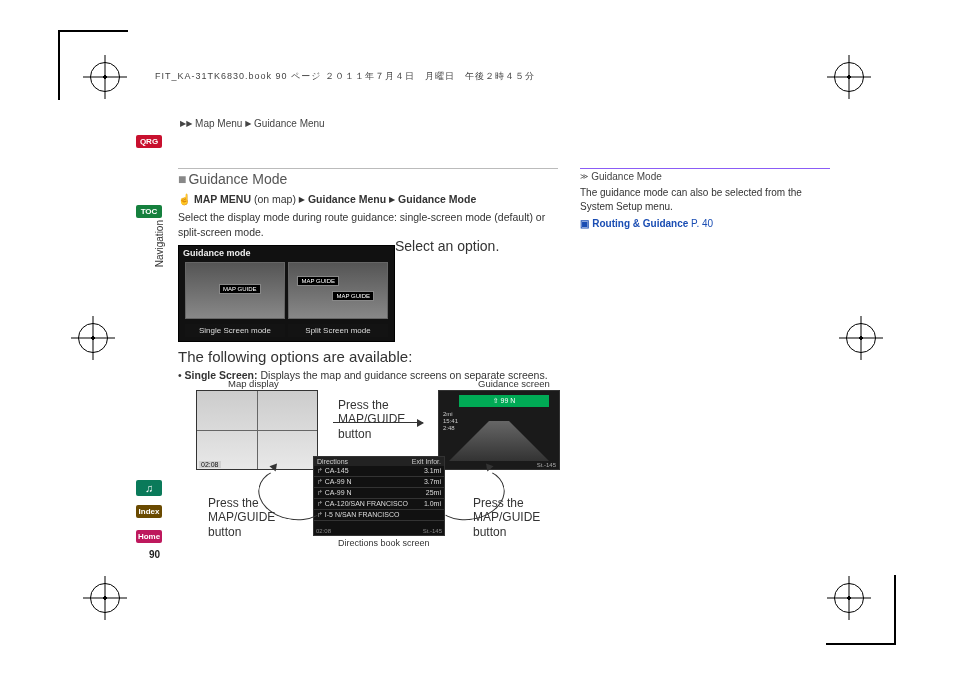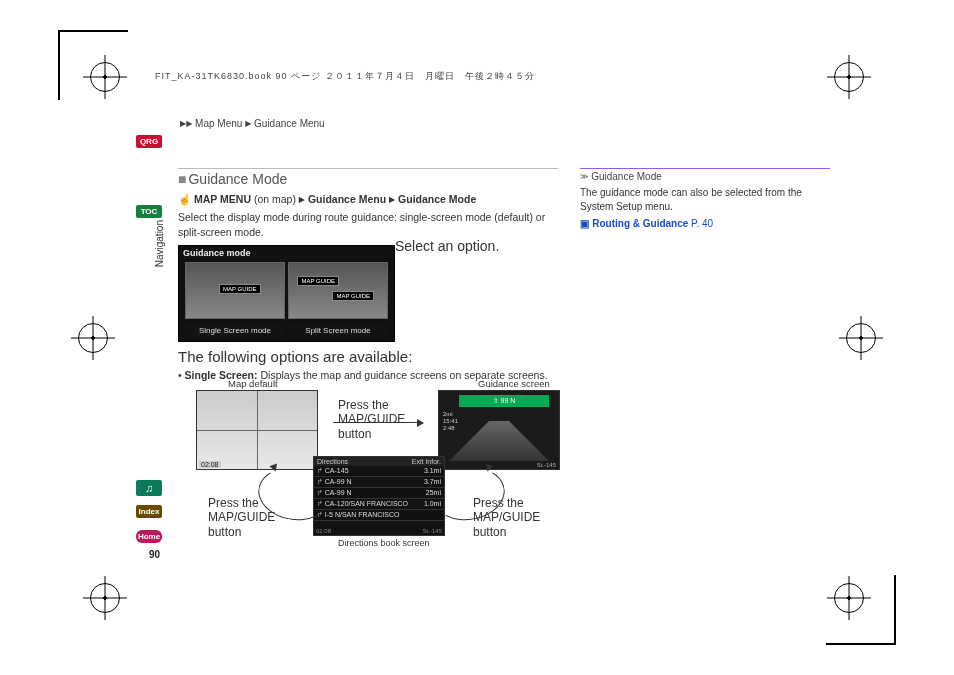--- a/index.html
+++ b/index.html
@@ -78,21 +78,21 @@
     font-weight: bold;
     text-align: center;
     color: #fff;
     margin-bottom: 4px;
     border-radius: 2px;
   }
   .tab-qrg { background:#c8102e; position:absolute; top:0px;}
   .tab-toc { background:#15803d; position:absolute; top:70px;}
   .tab-voice { background:#0a7a5a; position:absolute; top:345px; font-size:11px;}
   .tab-index { background:#6a4a00; position:absolute; top:370px;}
-  .tab-home { background:#be185d; position:absolute; top:395px;border-radius:6px;}
+  .tab-home { background:#be185d; position:absolute; top:395px;}
 
   .vnav {
     position: absolute;
     left: 154px;
     top: 220px;
     font-size: 10px;
     color: #333;
     writing-mode: vertical-rl;
     transform: rotate(180deg);
   }
@@ -303,21 +303,21 @@
 
   <div class="opt-line">The following options are available:</div>
   <div class="bullet-line">
     <b>Single Screen:</b><span> Displays the map and guidance screens on separate screens.</span>
   </div>
 </div>
 
 <div class="select-opt">Select an option.</div>
 
 <div class="diagram-area">
-  <div class="lbl-top lbl-map">Map default</div>
+  <div class="lbl-top lbl-map">Map display</div>
   <div class="lbl-top lbl-guide">Guidance screen</div>
 
   <div class="shot-map">
     <div class="clk">02:08</div>
   </div>
 
   <div class="shot-guide">
     <div class="sign">⇧  99 N</div>
     <div class="info">
       <div>2mi</div>

